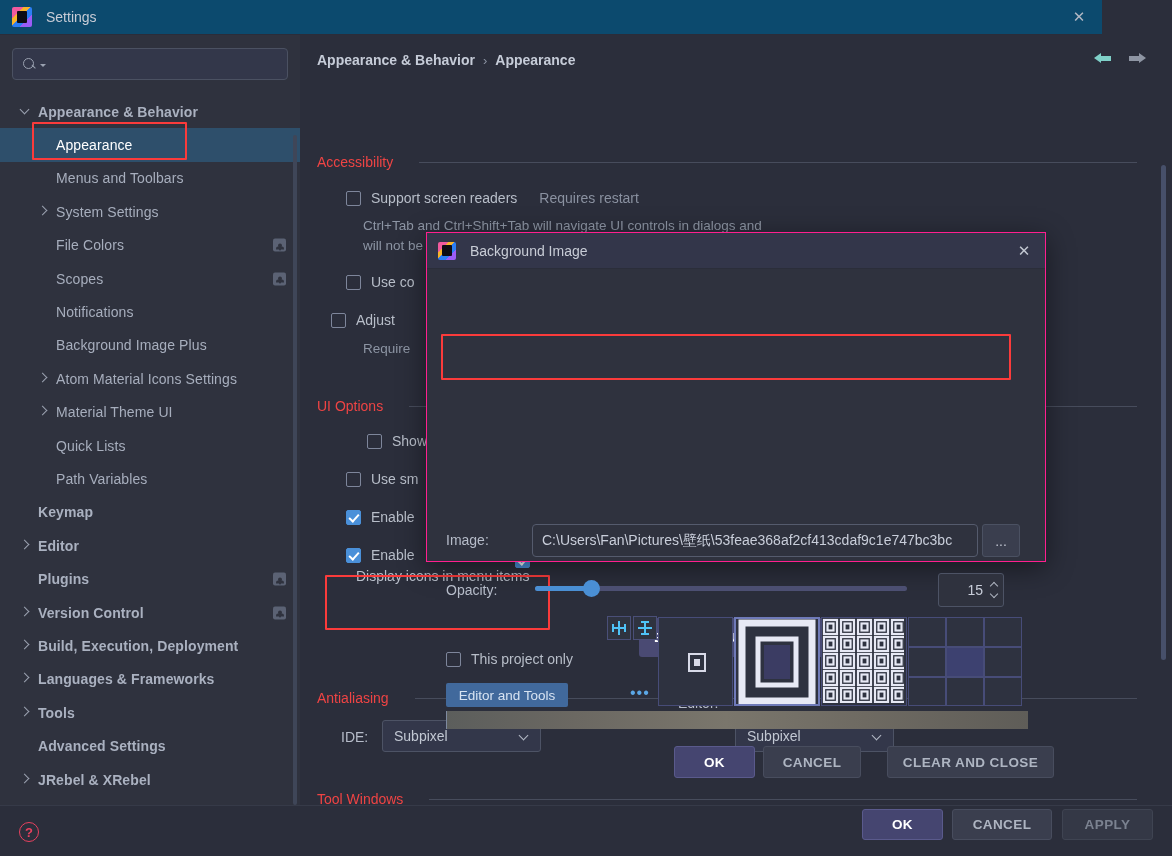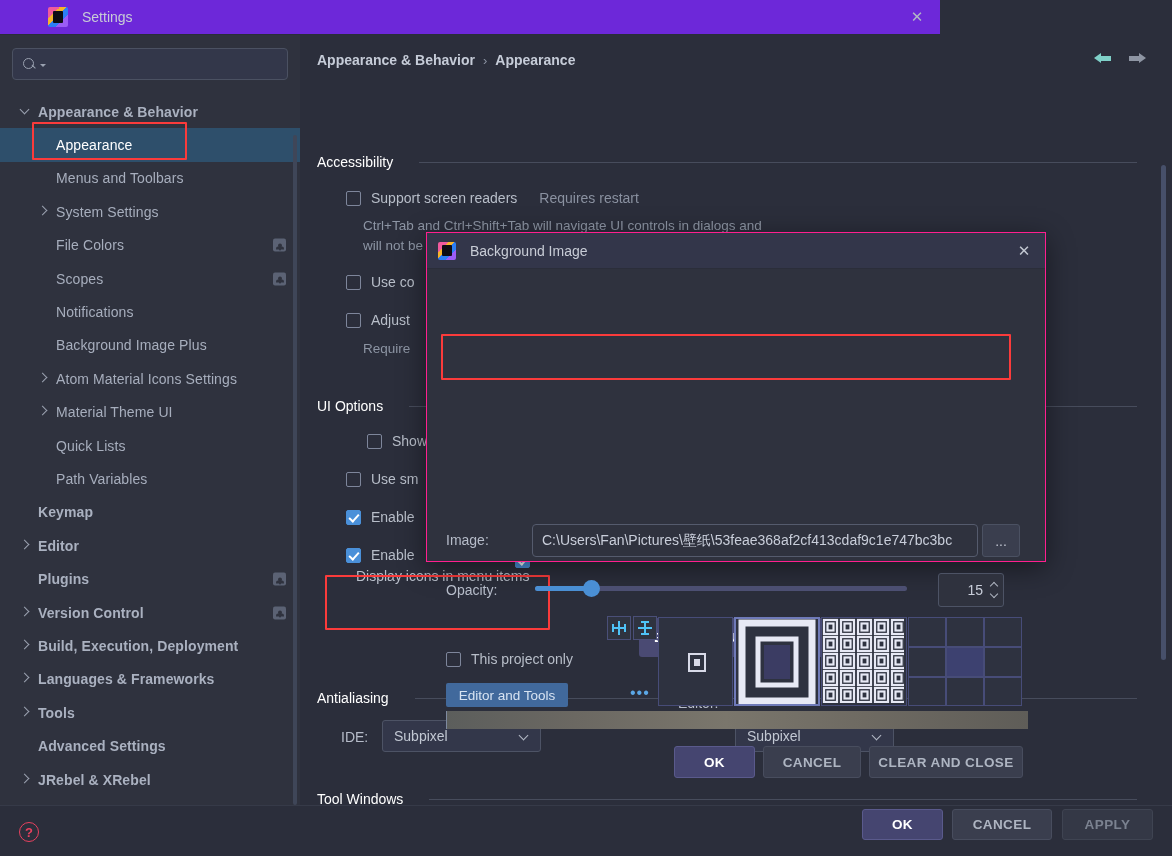--- a/index.html
+++ b/index.html
@@ -10,24 +10,24 @@
     background: #2b2e3b;
     font-family: "Liberation Sans", sans-serif;
     font-size: 13.5px;
     color: #b6bcc9;
     -webkit-font-smoothing: antialiased;
   }
   #root { position: relative; width: 1172px; height: 856px; background: #2b2e3b; }
 
   
   .titlebar {
-    position: absolute; left: 0; top: 0; width: 940px; height: 35px;
-    background: #6d28d9;
+    position: absolute; left: 0; top: 0; width: 1102px; height: 35px;
+    background: #0c4a6e;
     border-bottom: 1px solid #2a2d3a;
-    display: flex; align-items: center; padding-left: 36px;
+    display: flex; align-items: center;
   }
   .tb-icon { width: 20px; height: 20px; margin-left: 12px; position: relative; }
   .tb-title {
     margin-left: 14px; color: #c8ccd6; font-size: 14px;
   }
   .tb-close {
     position: absolute; right: 0; top: 0; width: 46px; height: 34px;
     display: flex; align-items: center; justify-content: center;
     color: #b2b8c4; font-size: 15px; cursor: default;
   }
@@ -125,21 +125,21 @@
     content: ""; position: absolute; left: 1px; top: 4.5px; width: 11px; height: 5px; background: #8e95a3;
   }
   .arrow-r::after {
     content: ""; position: absolute; right: 0px; top: 1.5px;
     width: 0; height: 0; border-top: 5.5px solid transparent; border-bottom: 5.5px solid transparent;
     border-left: 7px solid #8e95a3;
   }
 
   .section-head {
     position: absolute; display: flex; align-items: center; gap: 26px;
-    font-size: 14px; color: #ffffff; width: 820px;
+    font-size: 14px; color: #ef4444; width: 820px;
   }
   .section-head .rule { flex: 1; height: 1px; background: #474c5c; }
 
   .cb-row { position: absolute; display: flex; align-items: flex-end; font-size: 14px; }
   .cbox {
     width: 15px; height: 15px; border: 1.5px solid #7e869b; border-radius: 2px;
     background: transparent; flex: none;
   }
   .cbox.checked {
     background: #4a90d9; border-color: #4a90d9; position: relative;
@@ -442,21 +442,21 @@
     <div class="desc" style="left:63px; top:181px; width:560px;">
       <div>Ctrl+Tab and Ctrl+Shift+Tab will navigate UI controls in dialogs and</div>
       <div>will not be available for switching editor tabs or other IDE actions</div>
     </div>
 
     <div class="cb-row" style="left:46px; top:239px;">
       <div class="cbox"></div>
       <div class="cb-label">Use co</div>
     </div>
 
-    <div class="cb-row" style="left:46px; top:277px;">
+    <div class="cb-row" style="left:31px; top:277px;">
       <div class="cbox"></div>
       <div class="cb-label">Adjust</div>
     </div>
     <div class="desc" style="left:63px; top:304px;">Require</div>
 
     <div class="section-head" style="left:17px; top:363px;">
       <span>UI Options</span>
       <span class="rule"></span>
     </div>
     <div id="ui-opt-rows">
@@ -635,21 +635,21 @@
     <div class="dlg-cb" style="left:19px; top:418px;">
       <div class="cbox"></div>
       <div class="cb-label">This project only</div>
     </div>
     <div class="scope-btn">Editor and Tools</div>
     <div class="scope-dots">•••</div>
     <div class="preview-strip"></div>
 
     <div class="dlg-btn primary" style="left:247px; width:81px;">OK</div>
     <div class="dlg-btn normal" style="left:336px; width:98px;">CANCEL</div>
-    <div class="dlg-btn normal" style="left:442px; width:154px;">CLEAR AND CLOSE</div>
+    <div class="dlg-btn normal" style="left:460px; width:167px;">CLEAR AND CLOSE</div>
   </div>
 
   <div class="hl-red" style="left:441px; top:334px; width:570px; height:46px;"></div>
 
   <div class="footer">
     <div class="help-icon">?</div>
   </div>
   <div class="fbtn primary" style="left:862px; width:81px;">OK</div>
   <div class="fbtn normal" style="left:952px; width:100px;">CANCEL</div>
   <div class="fbtn disabled" style="left:1062px; width:91px;">APPLY</div>

